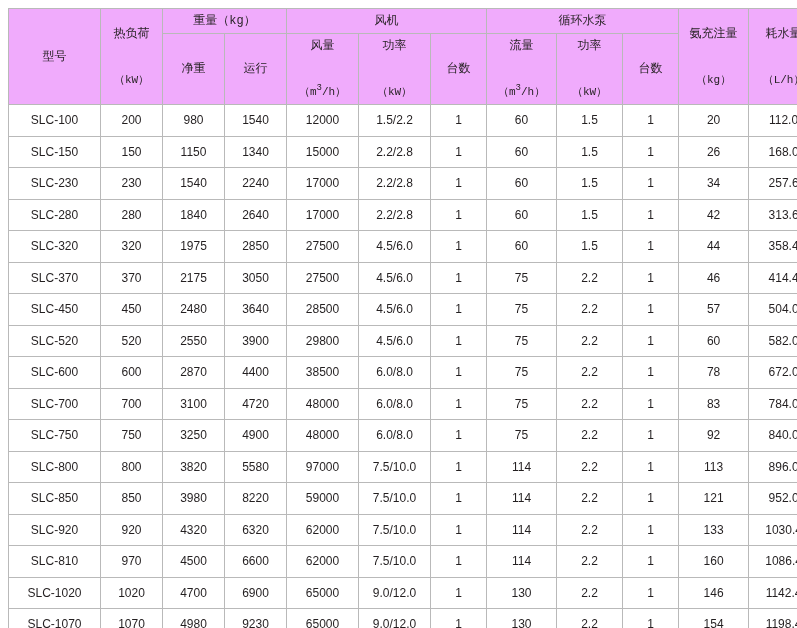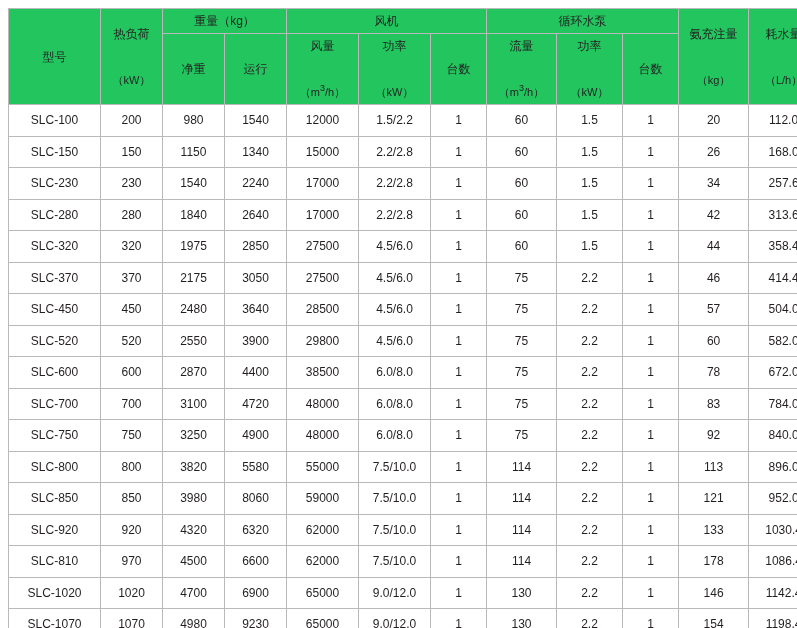--- a/index.html
+++ b/index.html
@@ -27,24 +27,25 @@
   }
   table.spec th,
   table.spec td {
     border: 1px solid #b9b9b9;
     text-align: center;
     vertical-align: middle;
     font-weight: normal;
     color: #231f20;
   }
   table.spec thead th {
-    background: #22c55e;
+    background: #f0abfc;
     font-size: 12px;
     line-height: 1.35;
     padding: 4px 2px;
+    font-family: Liberation Mono, monospace;
   }
   table.spec thead th.tall {
     height: 40px;
   }
   table.spec thead th.sub {
     height: 36px;
   }
   table.spec tbody td {
     height: 30.5px;
     font-size: 12px;
@@ -277,34 +278,34 @@
           <td>2.2</td>
           <td>1</td>
           <td>92</td>
           <td>840.0</td>
         </tr>
         <tr>
           <td>SLC-800</td>
           <td>800</td>
           <td>3820</td>
           <td>5580</td>
-          <td>55000</td>
+          <td>97000</td>
           <td>7.5/10.0</td>
           <td>1</td>
           <td>114</td>
           <td>2.2</td>
           <td>1</td>
           <td>113</td>
           <td>896.0</td>
         </tr>
         <tr>
           <td>SLC-850</td>
           <td>850</td>
           <td>3980</td>
-          <td>8060</td>
+          <td>8220</td>
           <td>59000</td>
           <td>7.5/10.0</td>
           <td>1</td>
           <td>114</td>
           <td>2.2</td>
           <td>1</td>
           <td>121</td>
           <td>952.0</td>
         </tr>
         <tr>
@@ -325,21 +326,21 @@
           <td>SLC-810</td>
           <td>970</td>
           <td>4500</td>
           <td>6600</td>
           <td>62000</td>
           <td>7.5/10.0</td>
           <td>1</td>
           <td>114</td>
           <td>2.2</td>
           <td>1</td>
-          <td>178</td>
+          <td>160</td>
           <td>1086.4</td>
         </tr>
         <tr>
           <td>SLC-1020</td>
           <td>1020</td>
           <td>4700</td>
           <td>6900</td>
           <td>65000</td>
           <td>9.0/12.0</td>
           <td>1</td>

